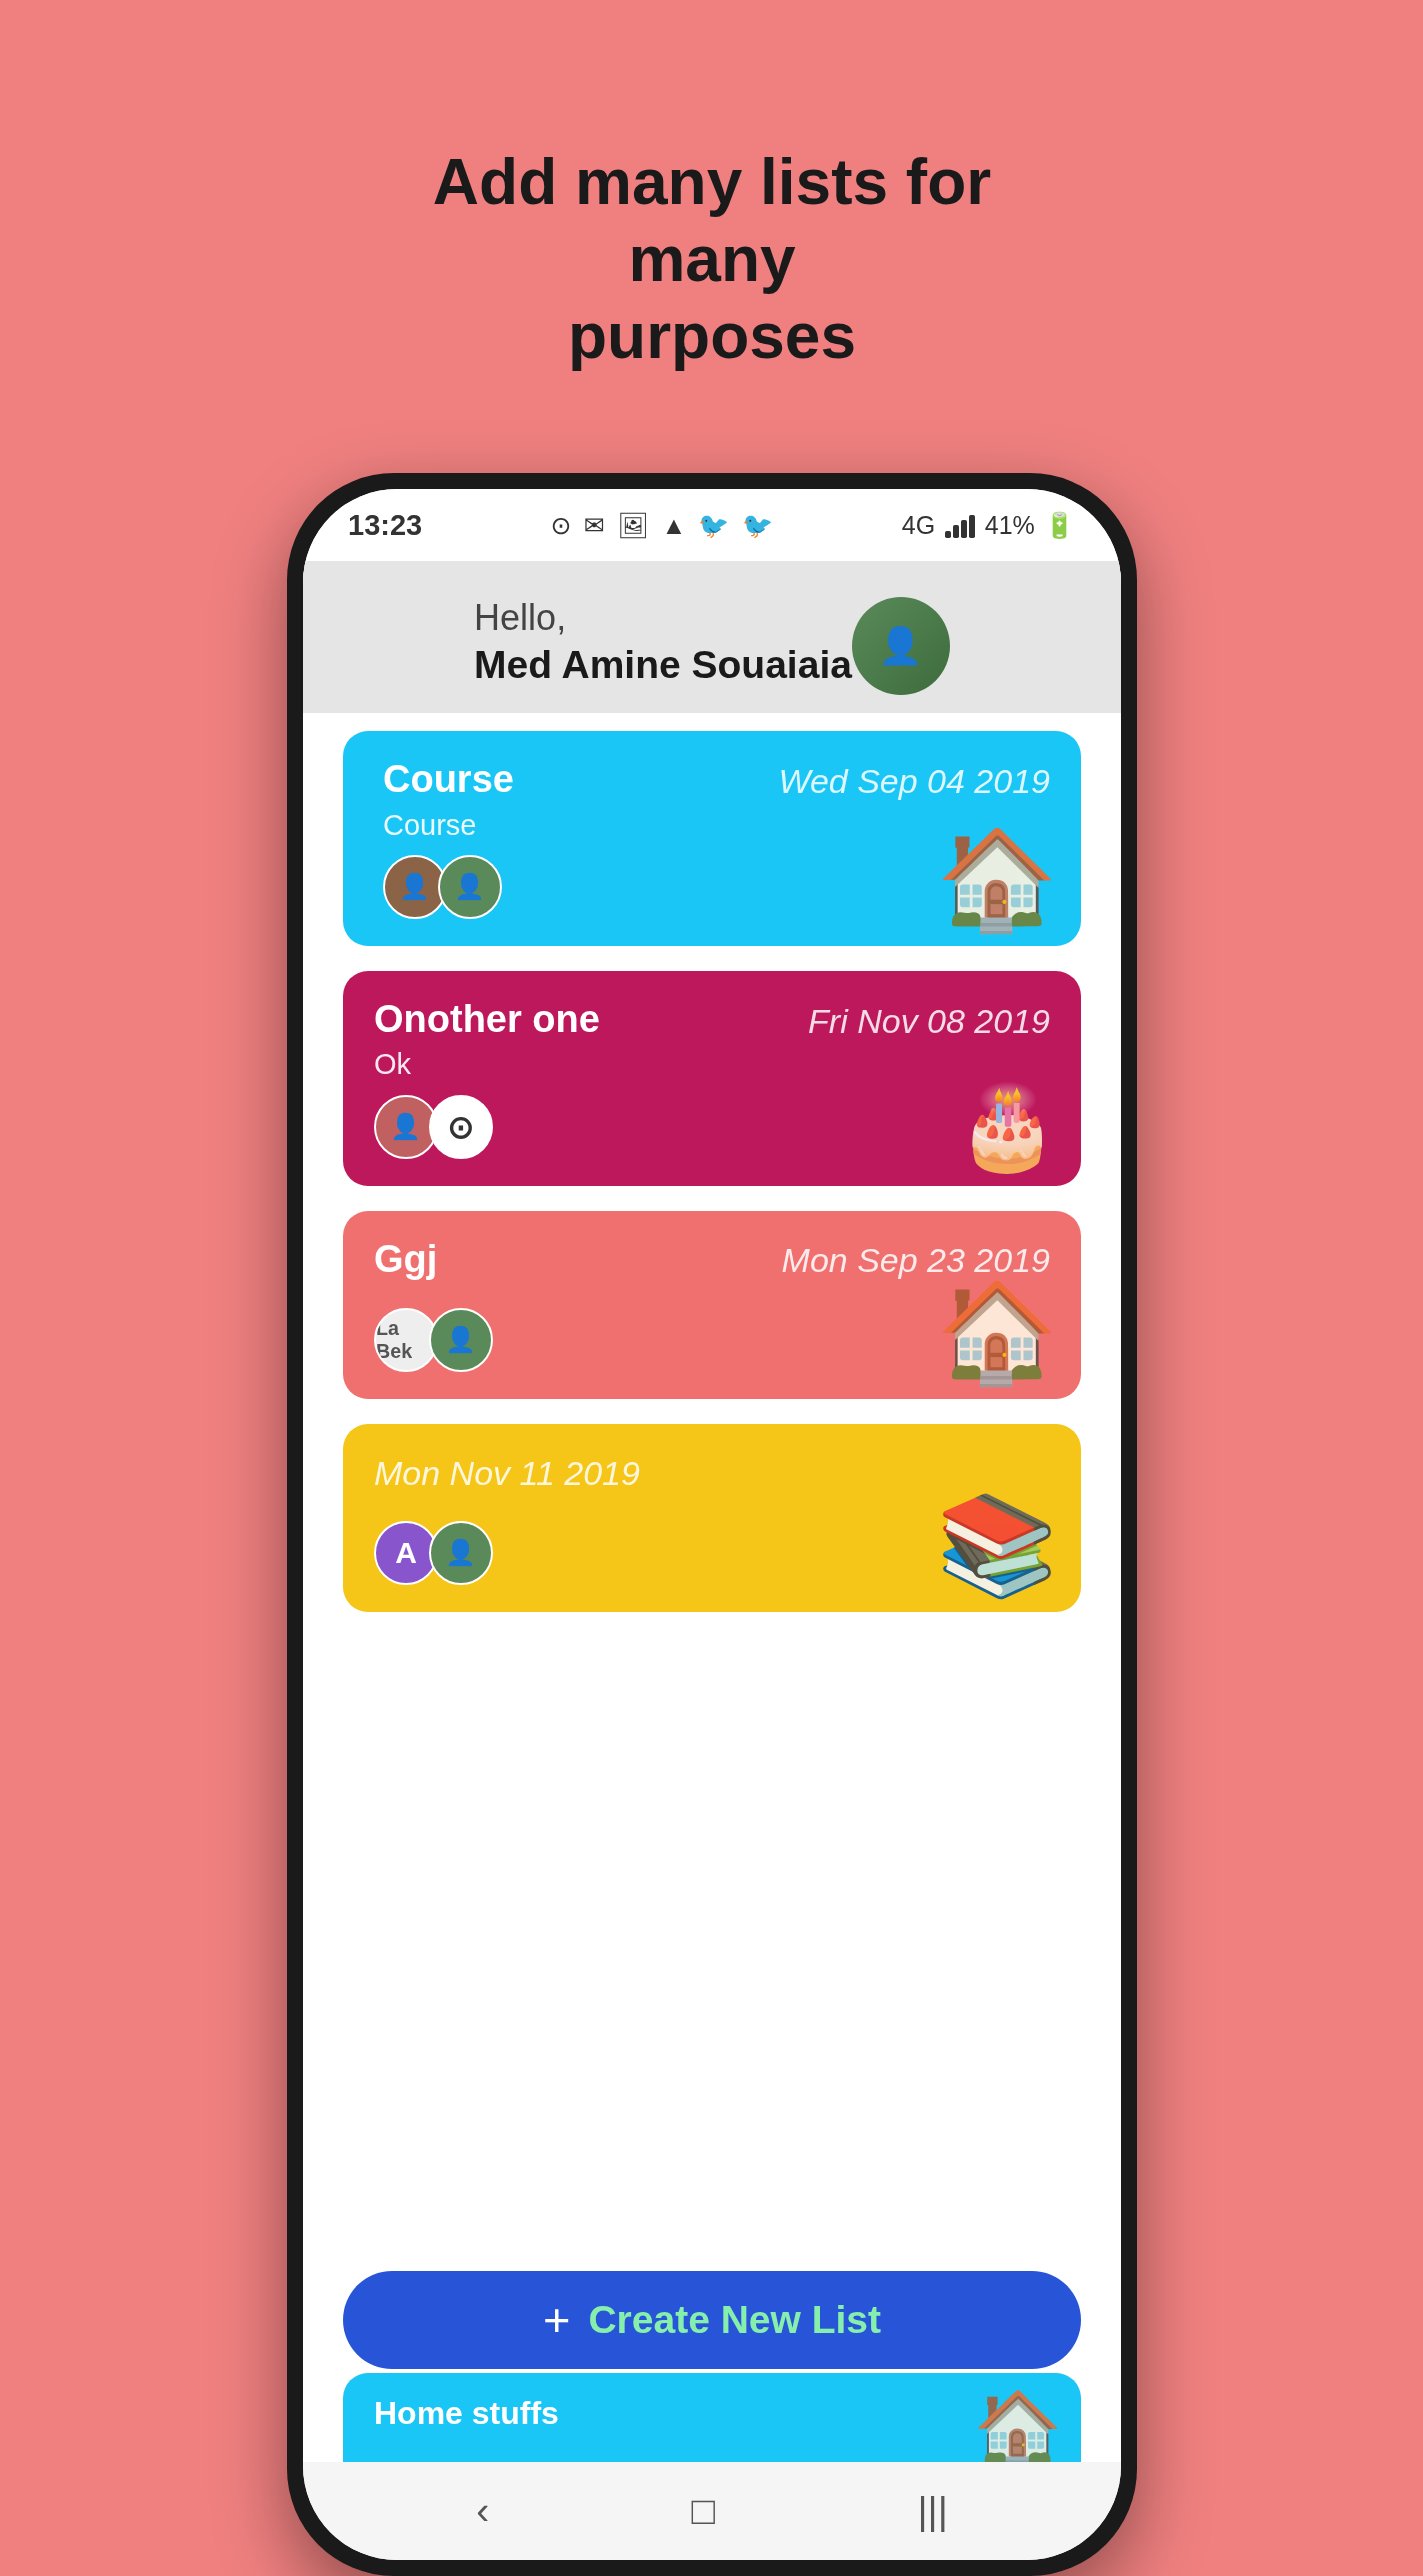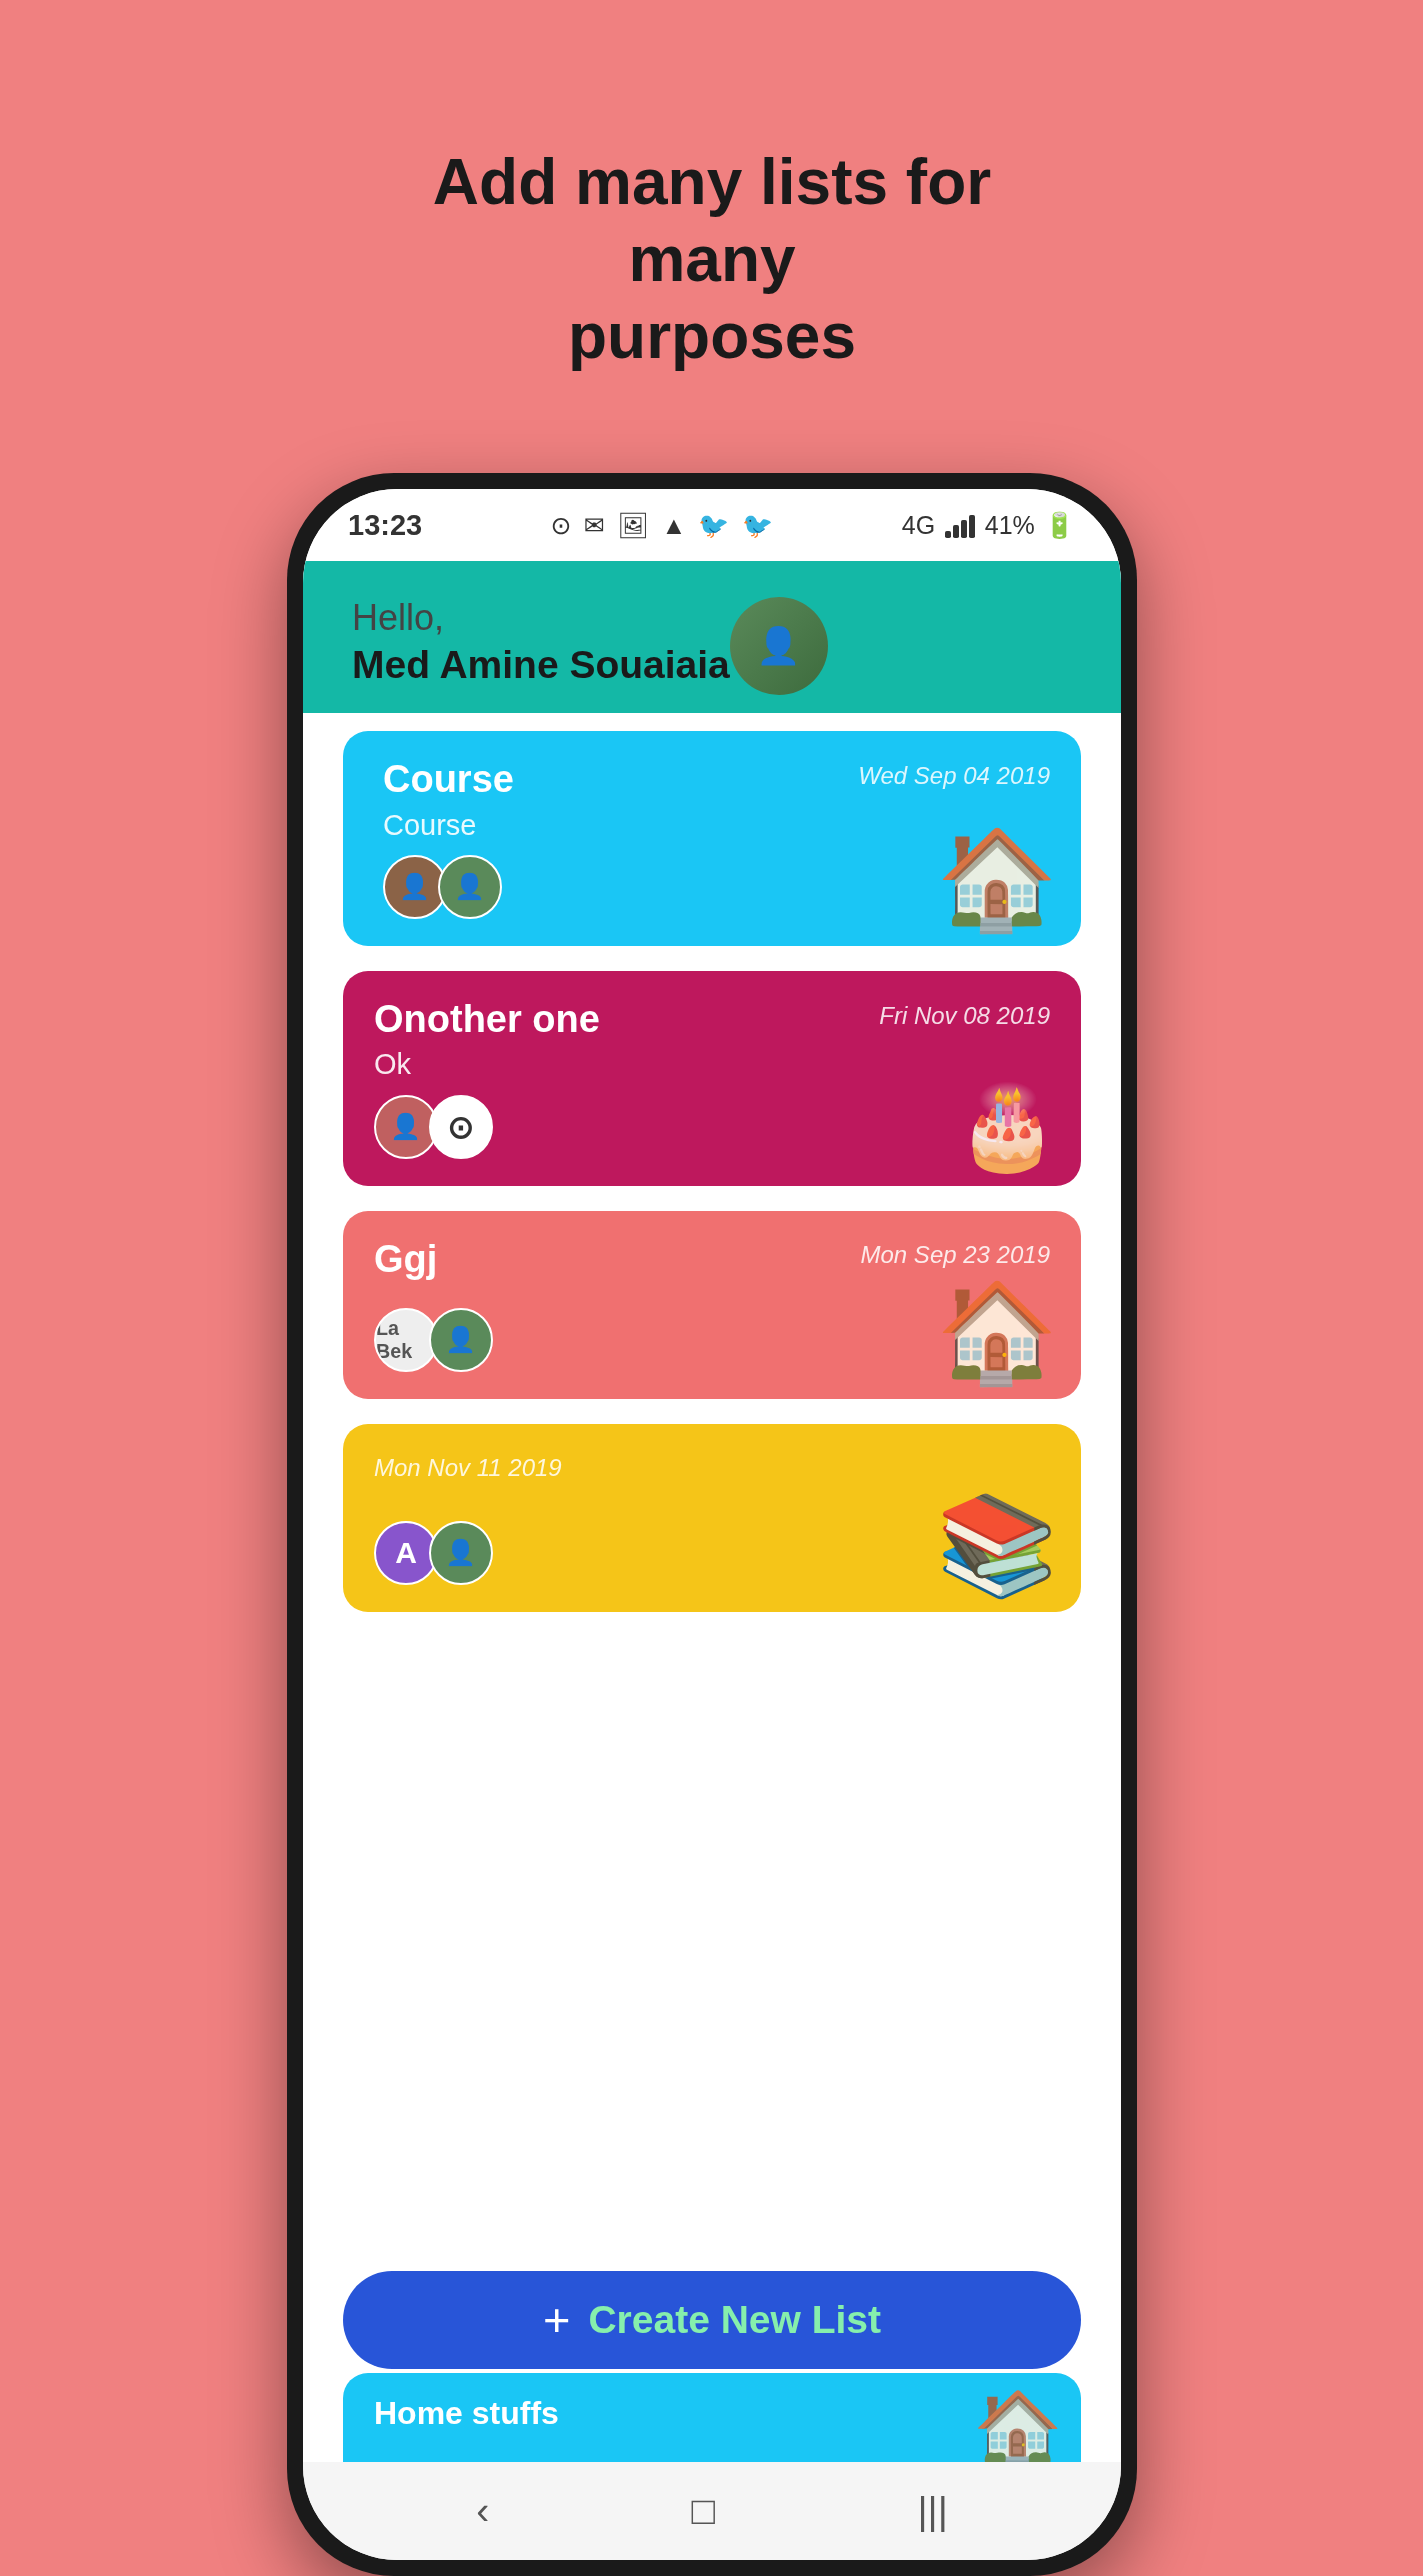--- a/index.html
+++ b/index.html
@@ -90,22 +90,22 @@
       display: flex;
       flex-direction: column;
       overflow: hidden;
     }
 
     
     .app-header {
       padding: 36px 49px 18px 49px;
       display: flex;
       align-items: flex-start;
-      justify-content: flex-start;
-      background: #14b8a6;
+      justify-content: center;
+      background: #e5e5e5;
     }
 
     .greeting-text {
       font-size: 36px;
       color: #444;
       font-weight: 400;
     }
 
     .user-name {
       font-size: 39px;
@@ -154,21 +154,21 @@
       align-items: flex-start;
     }
 
     .list-card-title {
       font-size: 38px;
       font-weight: 800;
       color: white;
     }
 
     .list-card-date {
-      font-size: 24px;
+      font-size: 34px;
       color: rgba(255,255,255,0.85);
       font-style: italic;
       margin-top: 3.6px;
     }
 
     .list-card-subtitle {
       font-size: 29px;
       color: rgba(255,255,255,0.9);
       margin-top: 7.2px;
     }

